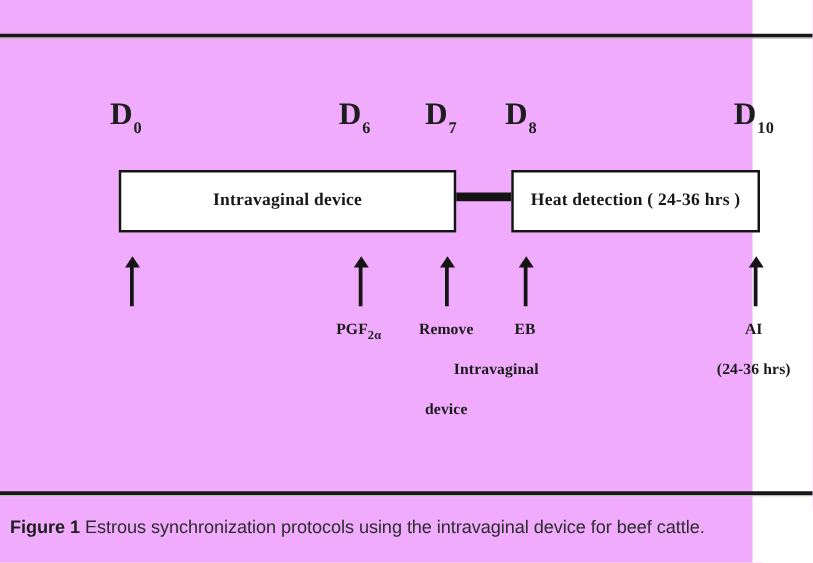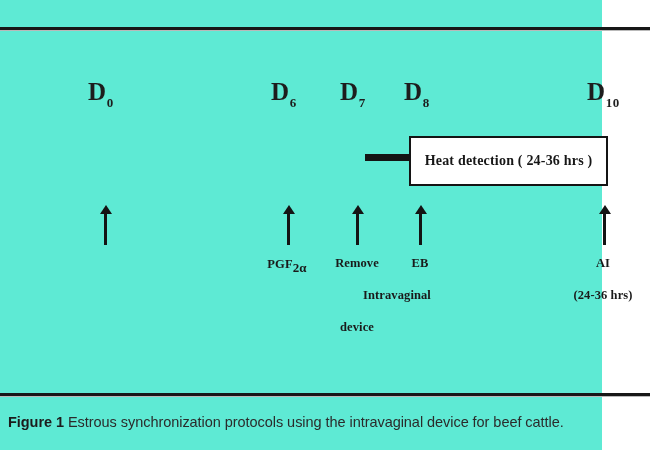--- a/index.html
+++ b/index.html
@@ -14,21 +14,21 @@
     overflow: hidden;
     font-family: "Liberation Serif", serif;
     color: #1a1a1a;
     -webkit-font-smoothing: none;
   }
 
   #figure-page {
     position: relative;
     width: 602px;
     height: 450px;
-    background: #5eead4;
+    background: #f0abfc;
     text-decoration: underline;
   }
 
   
   .rule {
     position: absolute;
     left: 0;
     width: 650px;
     background: #171717;
   }
@@ -128,21 +128,21 @@
     position: absolute;
     font-family: "Liberation Serif", serif;
     font-weight: bold;
     font-size: 12.5px;
     line-height: 23px;
     color: #1a1a1a;
     white-space: nowrap;
     letter-spacing: 0.1px;
   }
   .annotation .sub {
-    font-size: 13px;
+    font-size: 10px;
     position: relative;
     top: 4px;
   }
   .annotation.centered { transform: translateX(-50%); }
 
   
   #caption {
     position: absolute;
     left: 8px;
     top: 412px;
@@ -165,20 +165,23 @@
 <div id="figure-page">
 
   <div class="rule top"></div>
 
   <div id="diagram">
       <div class="day-label" style="left: 88px; top: 52px;"><span>D</span><span class="sub">0</span></div>
       <div class="day-label" style="left: 271px; top: 52px;"><span>D</span><span class="sub">6</span></div>
       <div class="day-label" style="left: 340px; top: 52px;"><span>D</span><span class="sub">7</span></div>
       <div class="day-label" style="left: 404px; top: 52px;"><span>D</span><span class="sub">8</span></div>
       <div class="day-label" style="left: 587px; top: 52px; text-align: center;"><span>D</span><span class="sub">10</span></div>
+      <div class="timeline-box" style="left: 95px; top: 109px; width: 270px; height: 50px;">
+        <span class="box-label">Intravaginal device</span>
+      </div>
       <div class="timeline-box" style="left: 409px; top: 109px; width: 199px; height: 50px;">
         <span class="box-label">Heat detection ( 24-36 hrs )</span>
       </div>
       <div id="connector-bar" style="left: 365px; top: 127px; width: 44px; height: 7px;"></div>
       <div class="marker-arrow" style="left: 99px; top: 178px;">
         <div class="head"></div>
         <div class="shaft"></div>
       </div>
       <div class="marker-arrow" style="left: 282px; top: 178px;">
         <div class="head"></div>

